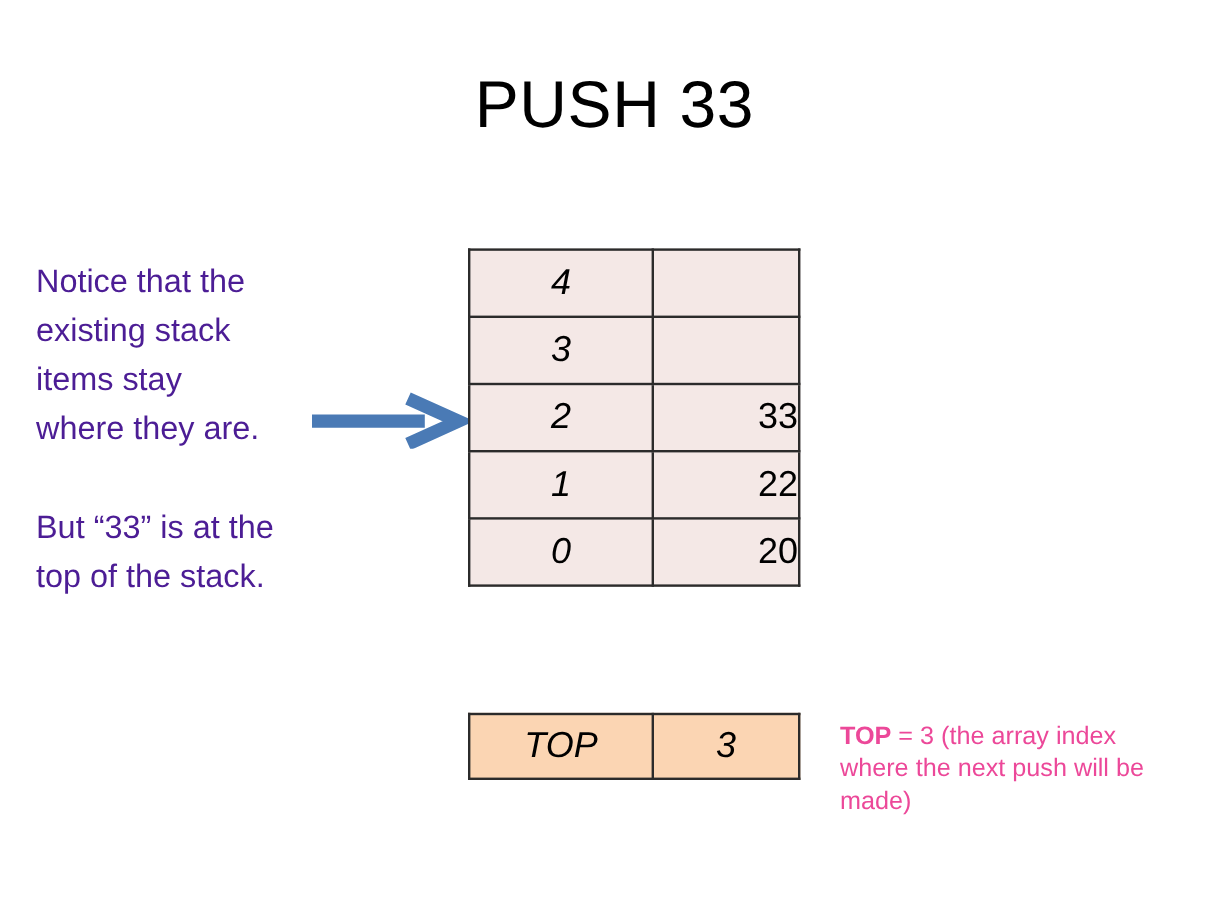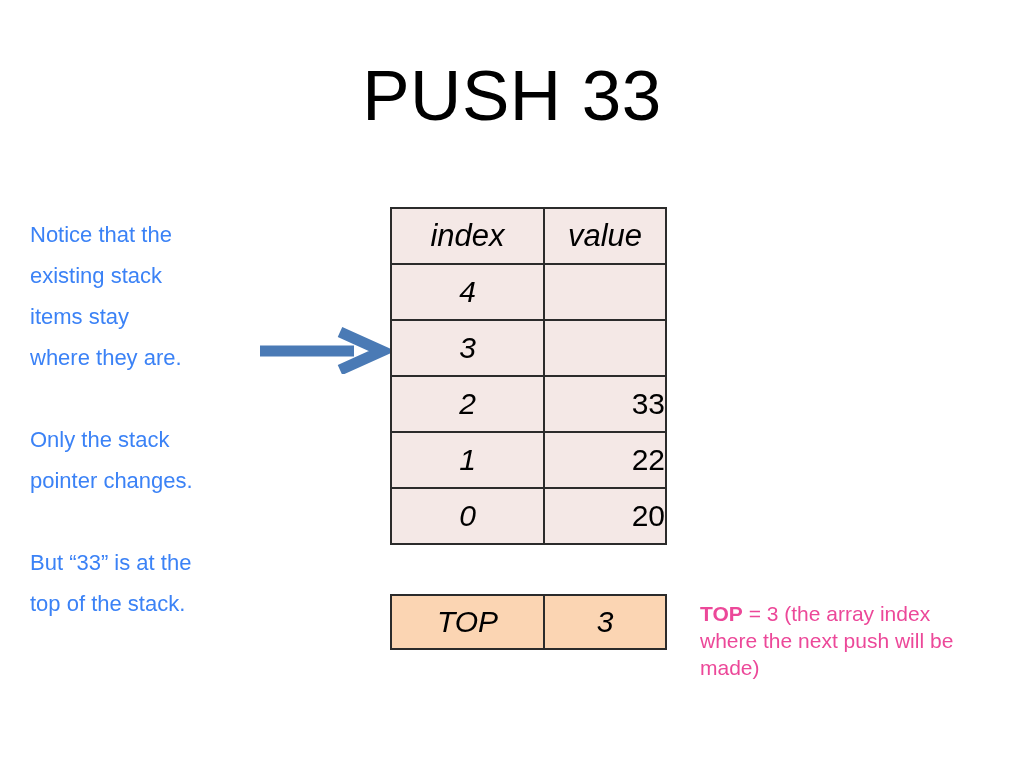--- a/index.html
+++ b/index.html
@@ -16,37 +16,37 @@
     overflow: hidden;
   }
 
   
   #slide-title {
     position: absolute;
     left: 0;
     top: 60px;
     width: 1024px;
     text-align: center;
-    font-size: 71px;
+    font-size: 55px;
     font-weight: 400;
     line-height: 1.0;
     letter-spacing: 0.5px;
     color: #000000;
   }
 
   
   #notes {
     position: absolute;
     left: 30px;
     top: 214px;
     width: 300px;
   }
   .note-para {
-    color: #3b82f6;
-    font-size: 22px;
+    color: #4c1d95;
+    font-size: 27px;
     line-height: 41px;
     margin: 0 0 41px 0;
     white-space: pre-line;
   }
   .note-para:last-child { margin-bottom: 0; }
 
   
   #pointer-arrow {
     position: absolute;
     left: 258px;
@@ -128,41 +128,35 @@
 </head>
 <body>
 
 <div id="slide-title">PUSH 33</div>
 
 <div id="notes">
   <p class="note-para">Notice that the
 existing stack
 items stay
 where they are.</p>
-  <p class="note-para">Only the stack
-pointer changes.</p>
   <p class="note-para">But “33” is at the
 top of the stack.</p>
 </div>
 
 <svg id="pointer-arrow" viewBox="0 0 132 48" aria-hidden="true">
   <line x1="2" y1="25" x2="96" y2="25" stroke="#4a7ab5" stroke-width="11" stroke-linecap="butt"></line>
   <polyline points="82,6 124,25 82,44" fill="none" stroke="#4a7ab5" stroke-width="11" stroke-linejoin="miter" stroke-linecap="butt"></polyline>
 </svg>
 
 <table id="stack-table">
   <colgroup>
     <col class="c-index">
     <col class="c-value">
   </colgroup>
   <tbody>
-    <tr>
-      <td class="hdr">index</td>
-      <td class="hdr">value</td>
-    </tr>
     <tr>
       <td class="idx">4</td>
       <td class="val"></td>
     </tr>
     <tr>
       <td class="idx">3</td>
       <td class="val"></td>
     </tr>
     <tr>
       <td class="idx">2</td>

